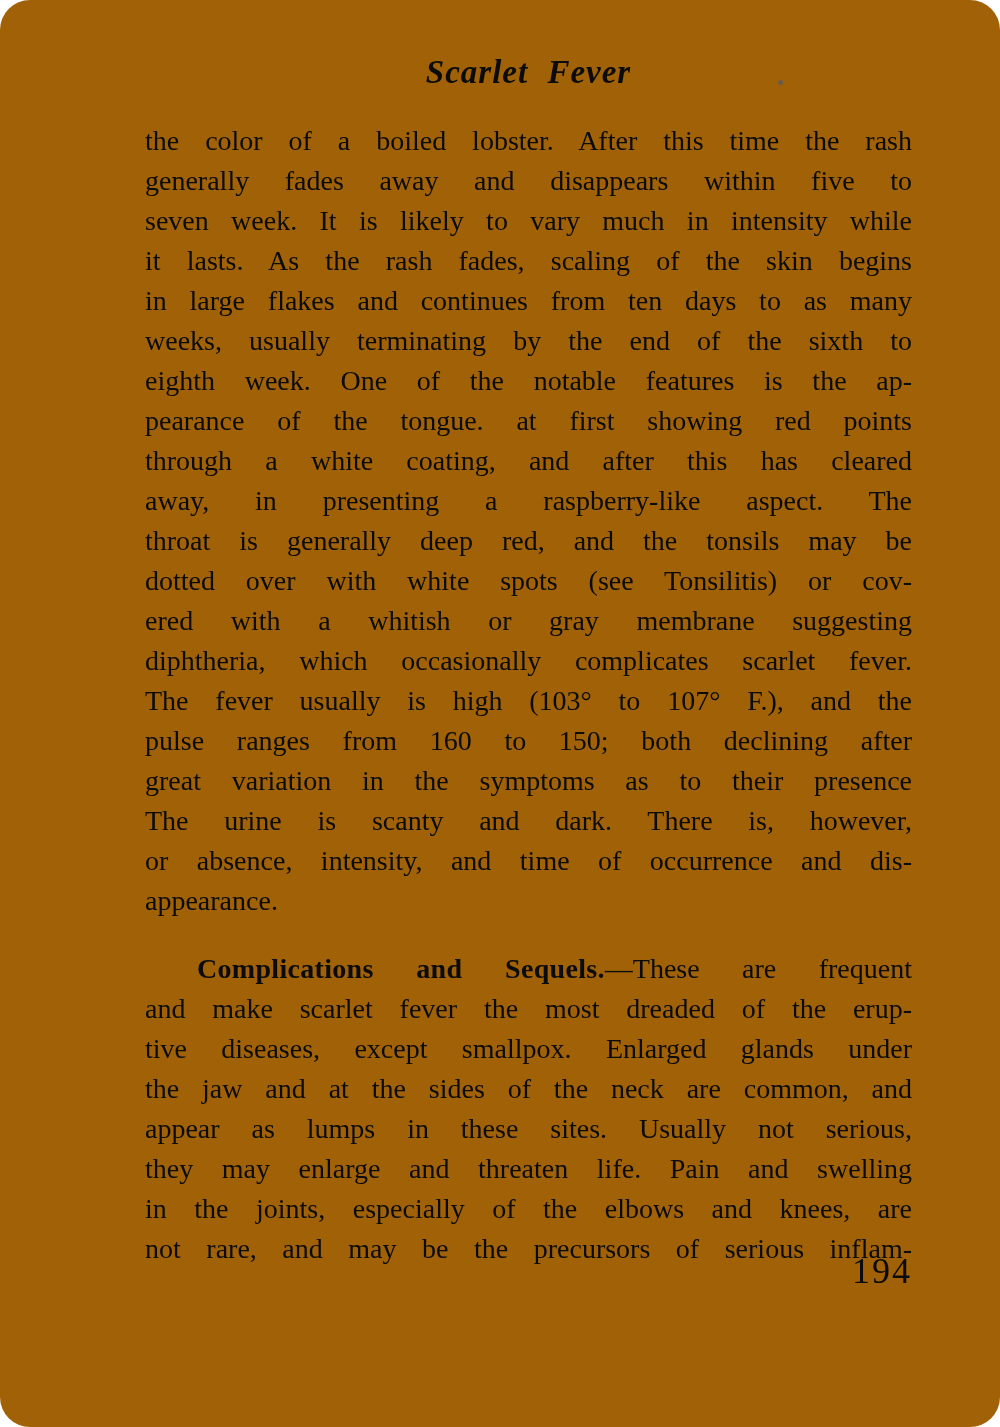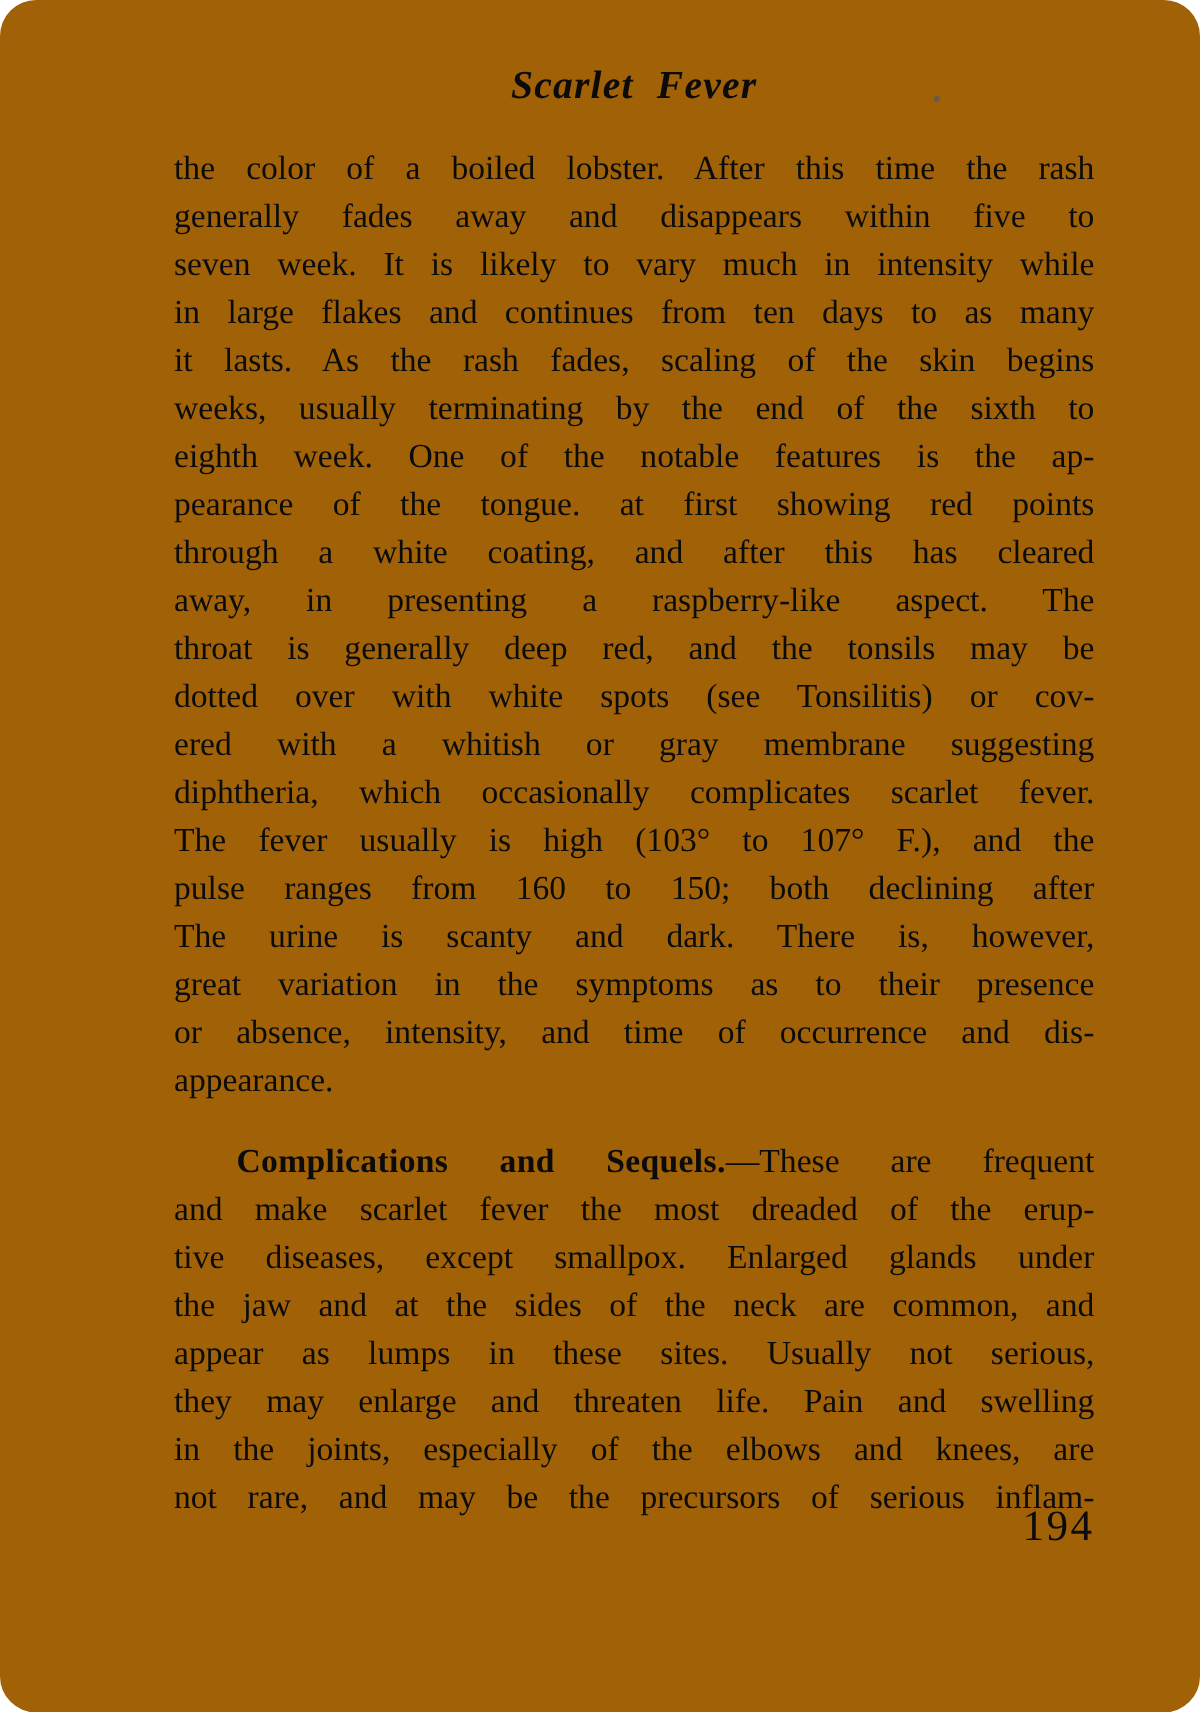--- a/index.html
+++ b/index.html
@@ -74,35 +74,35 @@
   <div class="running-head">Scarlet Fever</div>
 
   <div class="artifact-dot"></div>
 
   <div class="body-block">
 
     <div class="para-1">
         <div class="line">the color of a boiled lobster. After this time the rash</div>
         <div class="line">generally fades away and disappears within five to</div>
         <div class="line">seven week. It is likely to vary much in intensity while</div>
+        <div class="line">it lasts. As the rash fades, scaling of the skin begins</div>
         <div class="line">in large flakes and continues from ten days to as many</div>
-        <div class="line">it lasts. As the rash fades, scaling of the skin begins</div>
         <div class="line">weeks, usually terminating by the end of the sixth to</div>
         <div class="line">eighth week. One of the notable features is the ap-</div>
         <div class="line">pearance of the tongue. at first showing red points</div>
         <div class="line">through a white coating, and after this has cleared</div>
         <div class="line">away, in presenting a raspberry-like aspect. The</div>
         <div class="line">throat is generally deep red, and the tonsils may be</div>
         <div class="line">dotted over with white spots (see Tonsilitis) or cov-</div>
         <div class="line">ered with a whitish or gray membrane suggesting</div>
         <div class="line">diphtheria, which occasionally complicates scarlet fever.</div>
         <div class="line">The fever usually is high (103° to 107° F.), and the</div>
         <div class="line">pulse ranges from 160 to 150; both declining after</div>
+        <div class="line">great variation in the symptoms as to their presence</div>
         <div class="line">The urine is scanty and dark. There is, however,</div>
-        <div class="line">great variation in the symptoms as to their presence</div>
         <div class="line">or absence, intensity, and time of occurrence and dis-</div>
         <div class="line">appearance.</div>
       </div>
 
     <div class="line lead-line">
       <span class="lead-bold">Complications and Sequels.</span><span>—These are frequent</span>
     </div>
 
     <div class="para-2">
         <div class="line">and make scarlet fever the most dreaded of the erup-</div>

